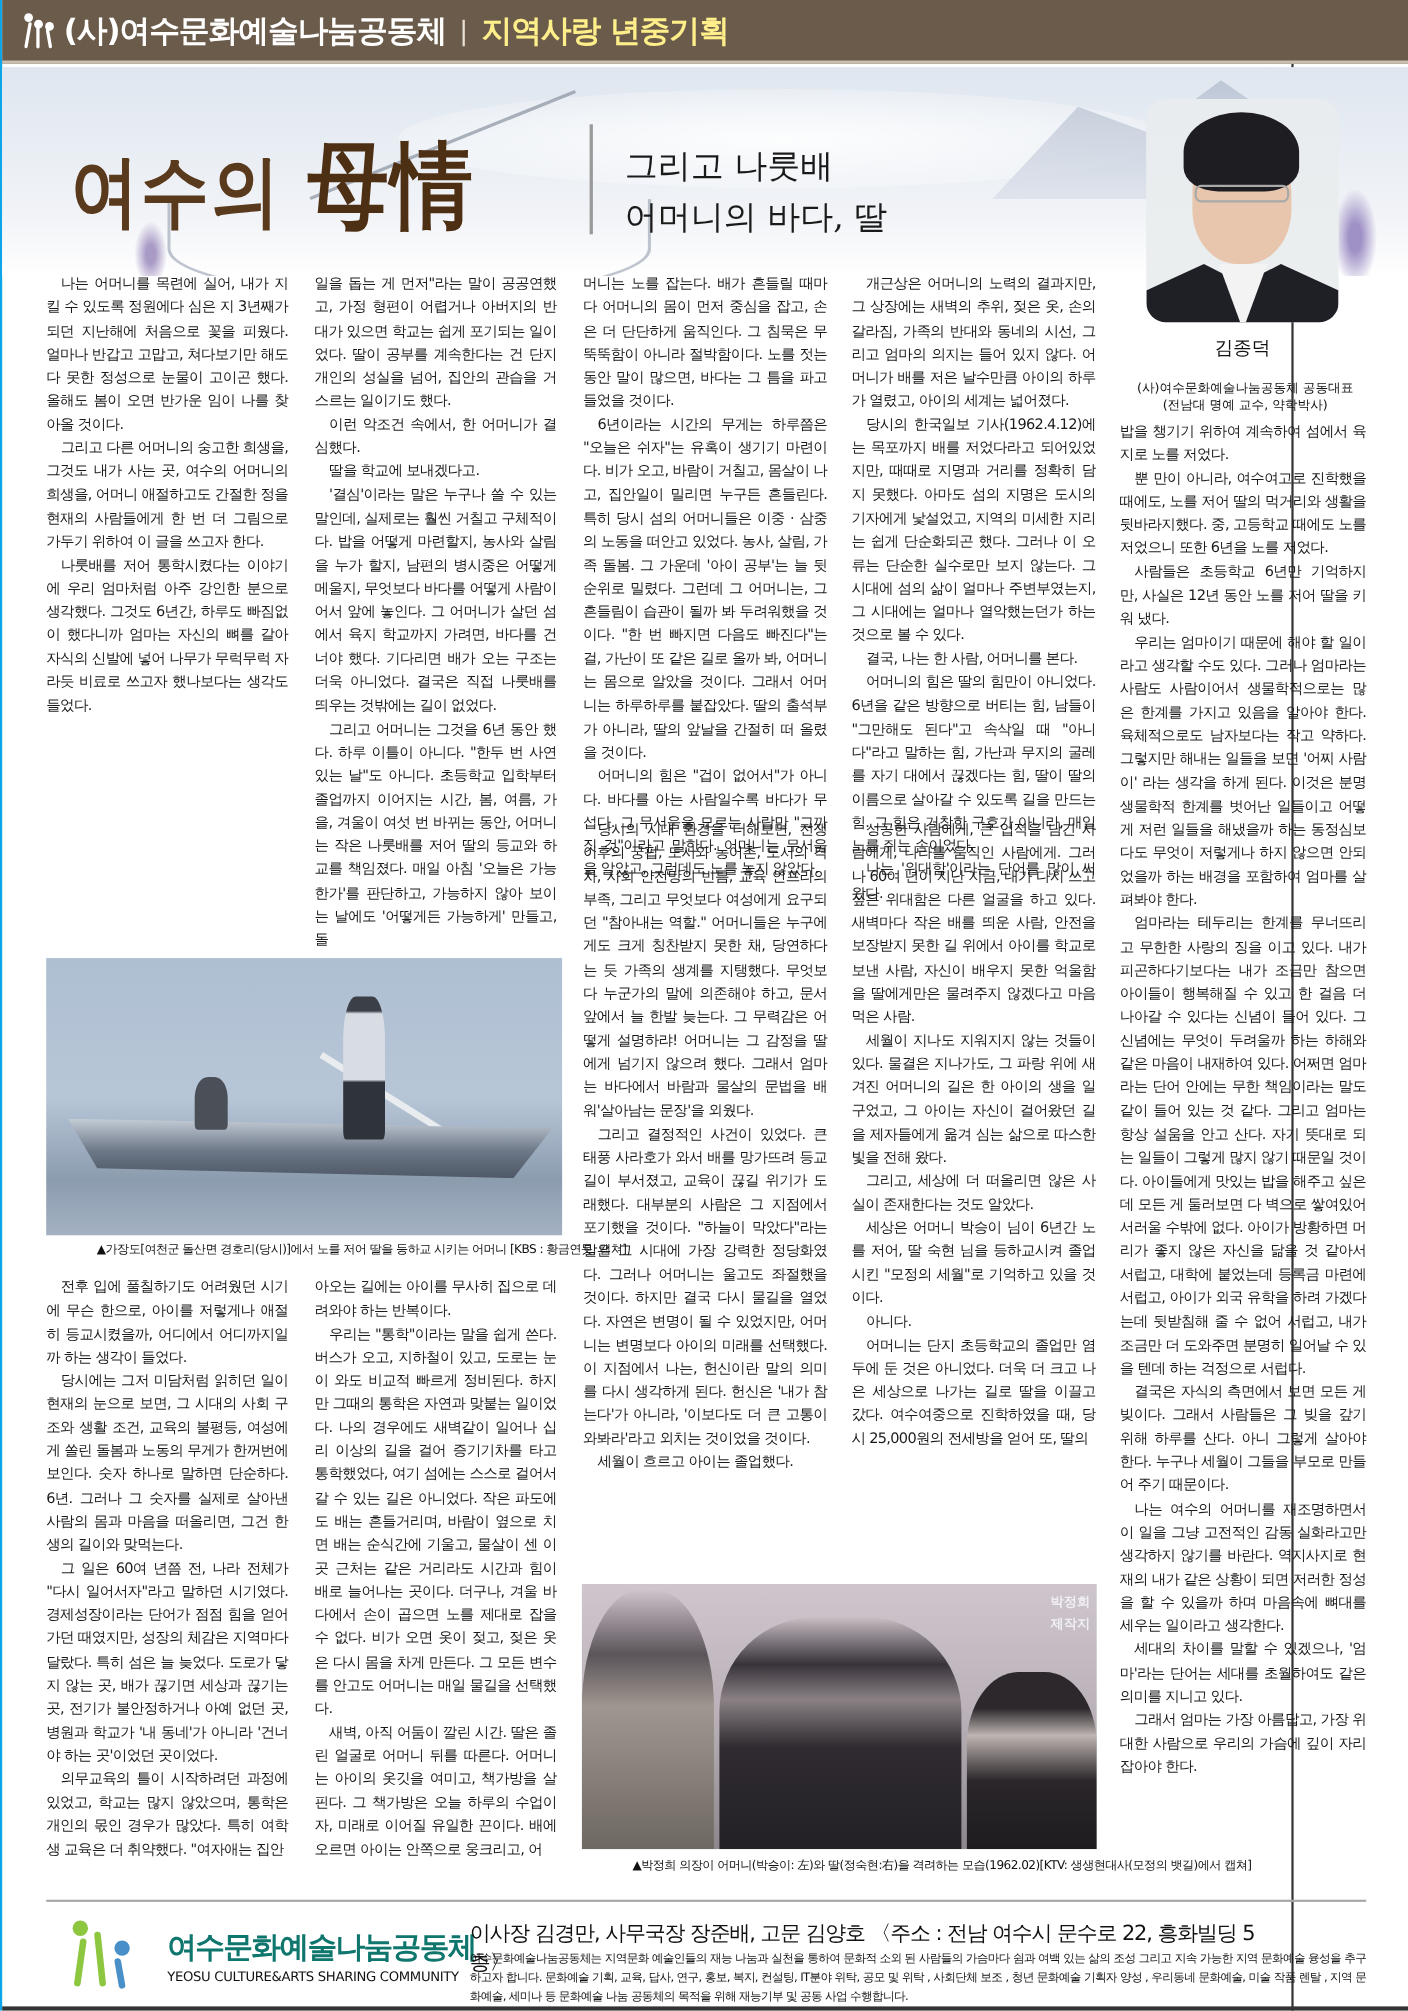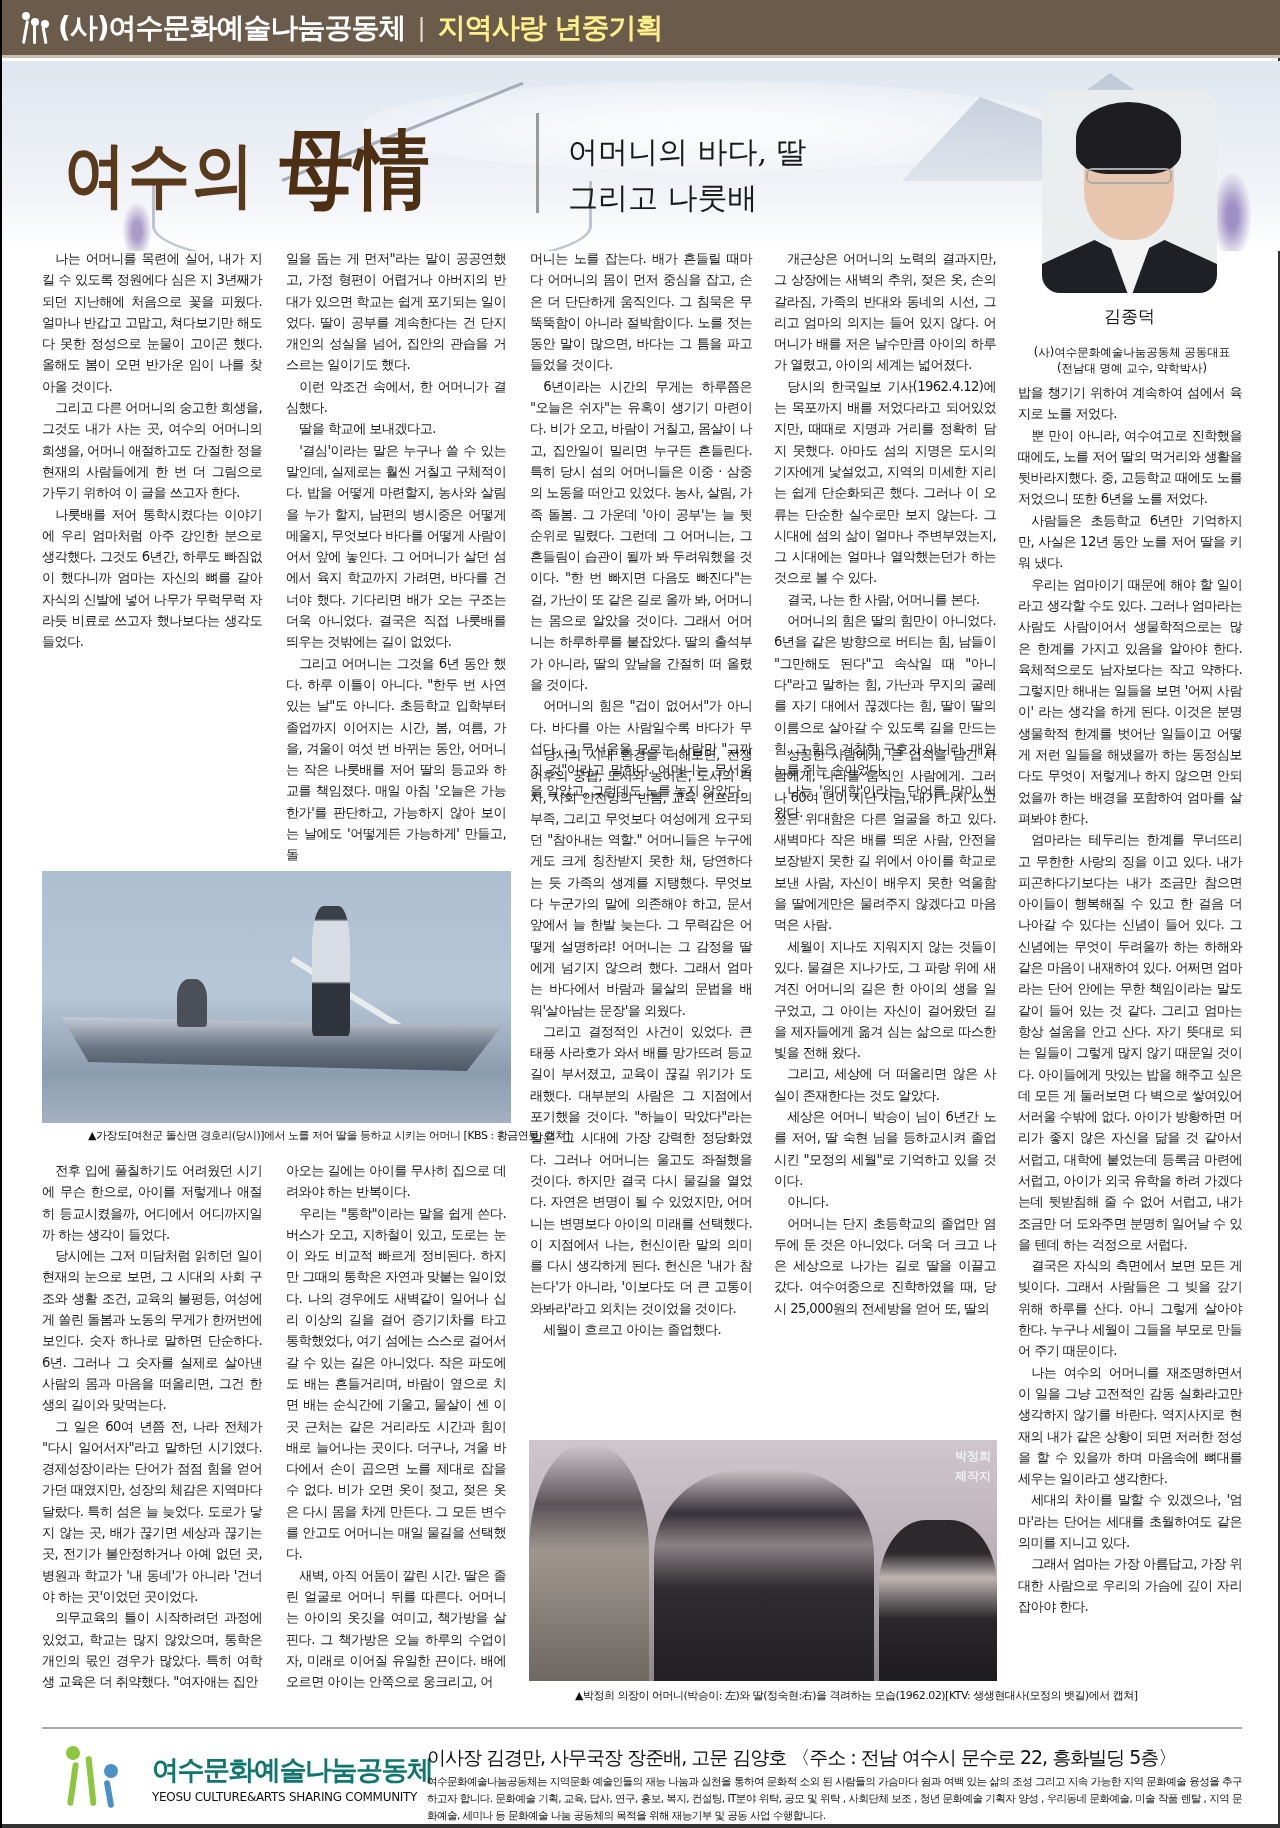--- a/index.html
+++ b/index.html
@@ -1,17 +1,17 @@
 <!DOCTYPE html>
 <html><head>
 <meta charset="utf-8">
 <style>
   * { box-sizing: border-box; margin: 0; padding: 0; }
   body { width: 1280px; height: 1828px; background: #ffffff; font-family: "DejaVu Sans", sans-serif; color: #1a1a1a; overflow: hidden; position: relative; }
-  .page { position: relative; width: 1280px; height: 1828px; border-left: 2px solid #000000; border-right: 2px solid #333; }
+  .page { position: relative; width: 1176px; height: 1828px; border-left: 2px solid #0ea5e9; border-right: 2px solid #333; }
 
   
   .topbar { position: absolute; left: 0; top: 0; width: 1280px; height: 58px; background: #6b5b4b; display: flex; align-items: center; padding-left: 18px; border-bottom: 3px solid #c8bfb2; }
   .topbar .logo-mini { width: 30px; height: 36px; position: relative; margin-right: 8px; }
   .topbar .logo-mini span { position: absolute; bottom: 2px; width: 3px; background: #fff; border-radius: 2px; }
   .topbar .logo-mini i { position: absolute; width: 8px; height: 8px; border-radius: 50%; background: #fff; }
   .topbar .org { color: #ffffff; font-size: 28px; font-weight: bold; letter-spacing: -1px; }
   .topbar .sep { color: #e8e0d5; font-size: 24px; margin: 0 12px; }
   .topbar .series { color: #ffef8a; font-size: 28px; font-weight: bold; letter-spacing: -1px; }
 
@@ -103,22 +103,22 @@
     <div class="mountain"></div>
     <div class="boat"></div>
     <div class="oar"></div>
     <div class="lav-left"></div>
     <div class="lav-right"></div>
     <div class="title-main">
       <span>여수의 </span><span class="han">母情</span>
     </div>
     <div class="title-divider"></div>
     <div class="subtitle">
+      <div>그리고 나룻배</div>
       <div>어머니의 바다, 딸</div>
-      <div>그리고 나룻배</div>
     </div>
   </div>
 
   <div class="portrait">
     <div class="suit"></div>
     <div class="shirt"></div>
     <div class="face"></div>
     <div class="hair"></div>
     <div class="glasses"></div>
   </div>

